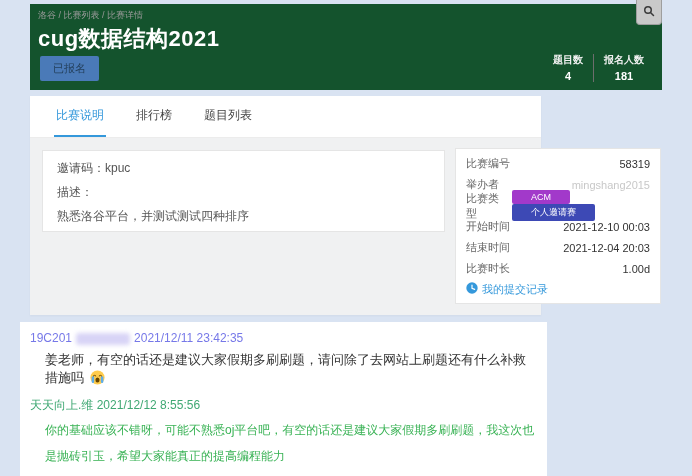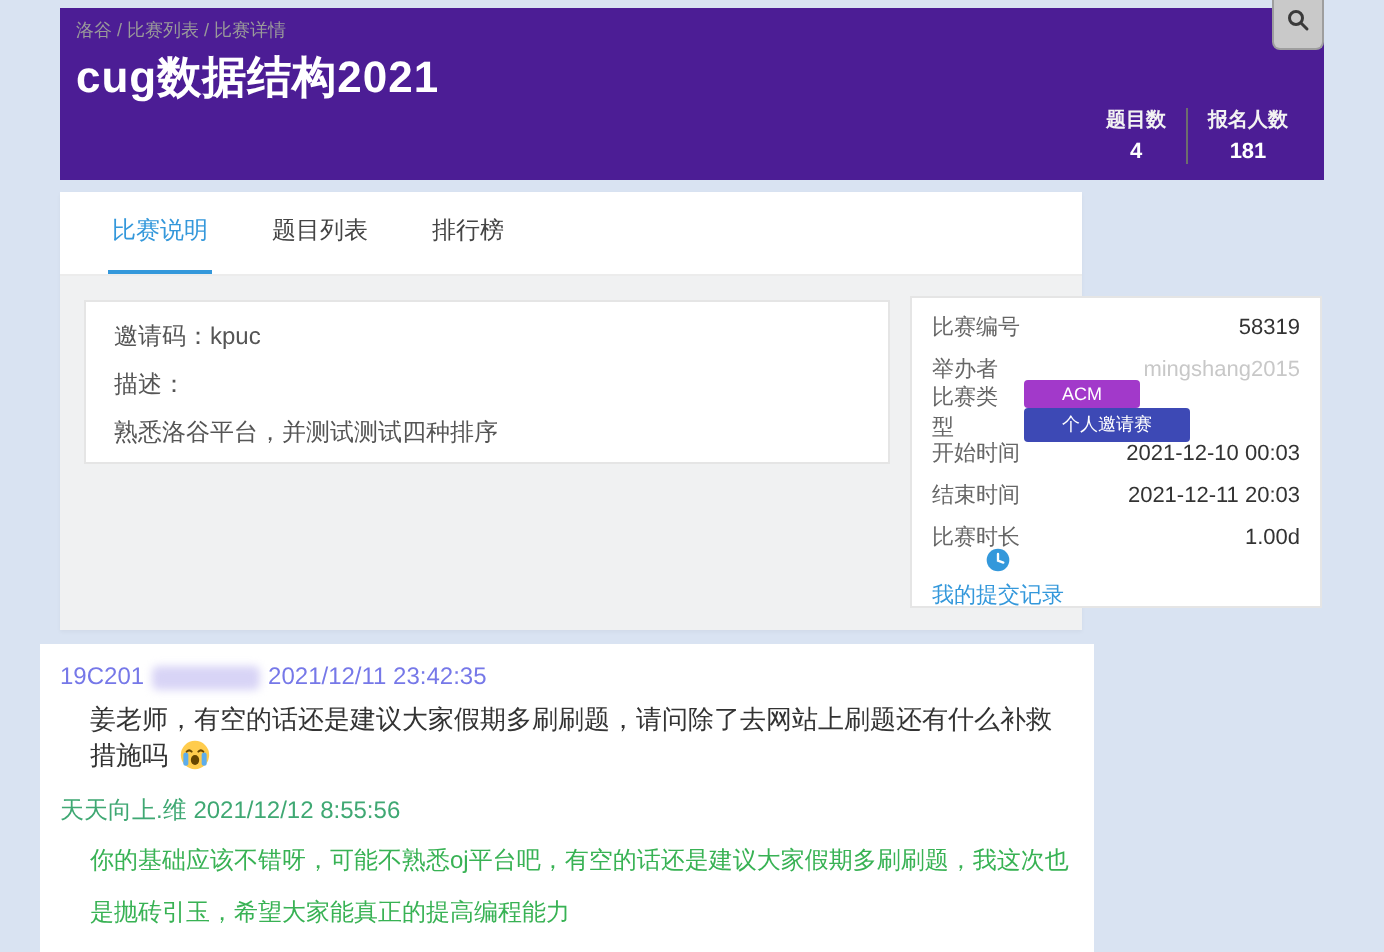--- a/index.html
+++ b/index.html
@@ -8,21 +8,21 @@
     font-family: "Liberation Sans", "DejaVu Sans", sans-serif;
     background:#d9e3f2;
     position:relative;
     overflow:hidden;
   }
   .page { position:absolute; inset:0; }
 
   
   .contest-header {
     position:absolute; left:30px; top:4px; width:632px; height:86px;
-    background:#4c1d95; color:#fff;
+    background:#14532d; color:#fff;
   }
   .breadcrumb {
     position:absolute; left:8px; top:5px;
     font-size:9px; color:#9a9a9a; cursor:pointer;
   }
   .contest-title {
     position:absolute; left:8px; top:20px;
     font-size:22px; font-weight:bold; color:#ffffff; letter-spacing:0.5px;
   }
   .registered-btn {
@@ -87,21 +87,21 @@
   .info-label { color:#666; }
   .info-value { color:#333; }
   .info-value.muted { color:#c8c8c8; }
   .badge {
     display:inline-block; color:#fff; font-size:9px;
     padding:2px 19px; border-radius:2px; margin-left:4px;
   }
   .badge-acm { background:#a239ca; }
   .badge-invite { background:#3d49b5; }
   .submissions-link {
-    color:#3498db; cursor:pointer; display:flex; align-items:center; gap:4px;flex-direction:column;
+    color:#3498db; cursor:pointer; display:flex; gap:4px;
   }
 
   
   .comments-card {
     position:absolute; left:20px; top:322px; width:527px; height:154px;
     background:#ffffff; padding:6px 10px; overflow:hidden;
   }
   .comment-head { font-size:12px; line-height:16px; margin-top:2px; }
   .comment-head .author { cursor:pointer; }
   .redaction {
@@ -120,20 +120,21 @@
   .emoji { vertical-align:-3px; margin-left:2px; }
 </style>
 </head>
 <body>
 
 <div class="page">
 
   <div class="contest-header">
     <div class="breadcrumb">洛谷 / 比赛列表 / 比赛详情</div>
     <div class="contest-title">cug数据结构2021</div>
+    <button class="registered-btn">已报名</button>
     <div class="header-stats">
       <div class="stat-group">
         <div class="stat-label">题目数</div>
         <div class="stat-value">4</div>
       </div>
       <div class="stat-divider"></div>
       <div class="stat-group">
         <div class="stat-label">报名人数</div>
         <div class="stat-value">181</div>
       </div>
@@ -145,22 +146,22 @@
       <svg width="12" height="12" viewBox="0 0 24 24" fill="none" stroke="#3a3a3a" stroke-width="3" stroke-linecap="round">
         <circle cx="10" cy="10" r="6.5"></circle>
         <line x1="15" y1="15" x2="21" y2="21"></line>
       </svg>
     </span>
   </div>
 
   <div class="tabs-card">
     <div class="tab-bar">
       <div class="tab active">比赛说明</div>
+      <div class="tab">排行榜</div>
       <div class="tab">题目列表</div>
-      <div class="tab">排行榜</div>
     </div>
 
     <div class="tab-content">
 
       <div class="desc-card">
         <div class="desc-line">
           <span>邀请码：</span><span>kpuc</span>
         </div>
         <div class="desc-line">描述：</div>
         <div class="desc-line">熟悉洛谷平台，并测试测试四种排序</div>
@@ -180,21 +181,21 @@
           <span>
             <span class="badge badge-acm">ACM</span><span class="badge badge-invite">个人邀请赛</span>
           </span>
         </div>
         <div class="info-row">
           <span class="info-label">开始时间</span>
           <span class="info-value">2021-12-10 00:03</span>
         </div>
         <div class="info-row">
           <span class="info-label">结束时间</span>
-          <span class="info-value">2021-12-11 20:03</span>
+          <span class="info-value">2021-12-04 20:03</span>
         </div>
         <div class="info-row">
           <span class="info-label">比赛时长</span>
           <span class="info-value">1.00d</span>
         </div>
         <div class="info-row">
           <span class="submissions-link">
             <span style="display:inline-flex;">
               <svg width="12" height="12" viewBox="0 0 36 36">
                 <circle cx="18" cy="18" r="17" fill="#3498db"></circle>

